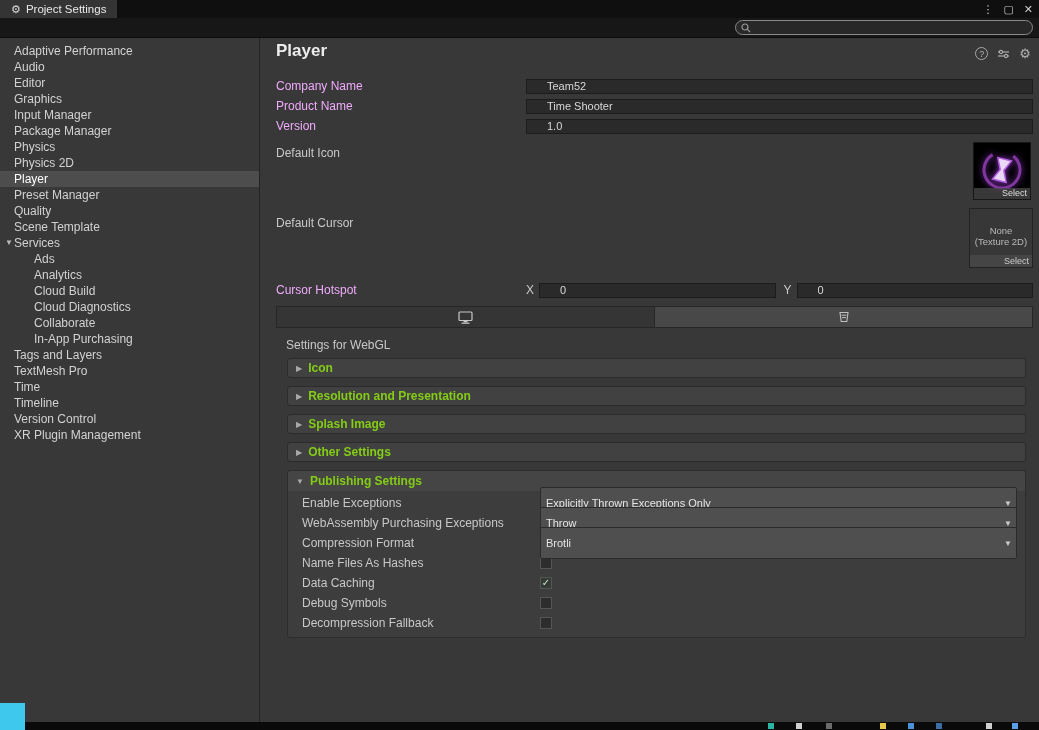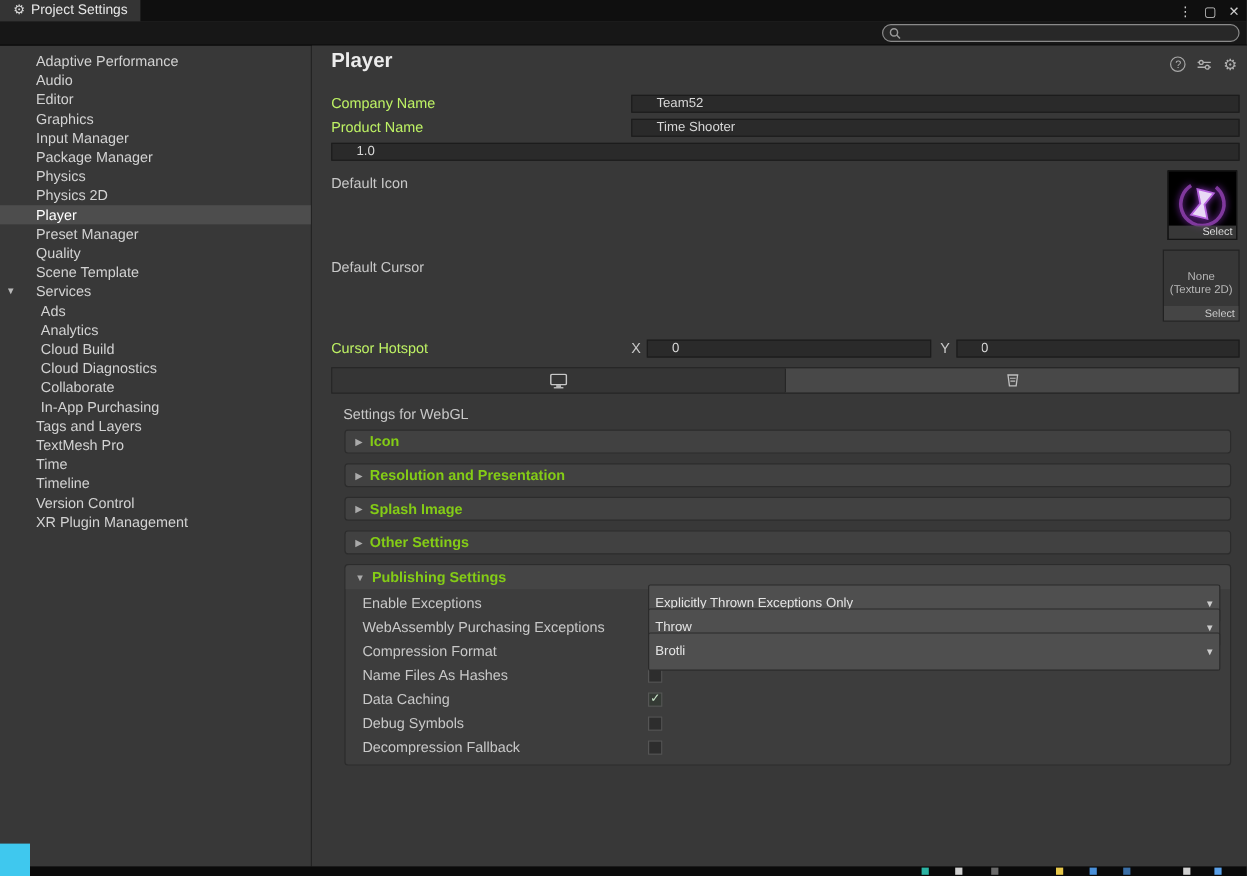--- a/index.html
+++ b/index.html
@@ -17,33 +17,33 @@
 
   
   .toolbar { height:20px; background:#171717; position:relative; border-bottom:1px solid #0c0c0c; }
   .searchbox { position:absolute; right:6px; top:2px; width:298px; height:15px; background:#282828;
     border:1px solid #8a8a8a; border-radius:8px; display:flex; align-items:center; padding-left:5px; gap:3px; }
   .search-input { flex:1; background:transparent; border:none; outline:none; color:#ddd; font-size:11px; height:12px; padding:0; font-family:"Liberation Sans",sans-serif; }
 
   
   .content { display:flex; height:684px; }
   .sidebar { width:260px; background:#383838; border-right:1px solid #232323; padding-top:5px; flex-shrink:0; }
-  .side-item { height:16px; line-height:16px; font-size:12px; color:#d2d2d2; padding-left:30px; position:relative; white-space:nowrap; cursor:default; }
+  .side-item { height:16px; line-height:16px; font-size:12px; color:#d2d2d2; padding-left:14px; position:relative; white-space:nowrap; cursor:default; }
   .side-item.lvl1 { padding-left:34px; }
   .side-item.selected { background:#4d4d4d; color:#fff; }
   .side-item .tri { position:absolute; left:5px; top:0; font-size:8px; color:#b8b8b8; line-height:16px; }
 
   .main { flex:1; position:relative; background:#383838; }
   .page-title { position:absolute; left:16px; top:3px; font-size:17px; font-weight:bold; color:#ececec; }
   .hdr-icons { position:absolute; right:8px; top:9px; display:flex; gap:9px; align-items:center; }
   .help-badge { width:13px; height:13px; border:1px solid #a8a8a8; border-radius:50%; color:#b4b4b4; font-size:9px; display:flex; align-items:center; justify-content:center; }
   .gear-glyph { color:#b0b0b0; font-size:13px; line-height:13px; }
 
   .frow { position:absolute; left:16px; right:6px; height:20px; display:flex; align-items:center; }
-  .flabel { width:250px; font-size:12px; color:#bef264; flex-shrink:0; }
+  .flabel { width:250px; font-size:12px; color:#f0abfc; flex-shrink:0; }
   .tf { flex:1; height:15px; background:#2a2a2a; border:1px solid #1c1c1c; color:#d8d8d8; font-size:11px; padding:0 20px; font-family:"Liberation Sans",sans-serif; }
   .static-label { position:absolute; left:16px; font-size:12px; color:#c8c8c8; }
 
   .icon-thumb { position:absolute; right:8px; top:104px; width:58px; height:58px; background:#000; border:1px solid #161616; }
   .thumb-select { position:absolute; left:0; right:0; bottom:0; height:11px; background:rgba(72,72,72,.78); color:#ddd; font-size:9px; text-align:right; padding-right:3px; line-height:11px; }
 
   .cursor-box { position:absolute; right:6px; top:170px; width:64px; height:60px; background:#373737; border:1px solid #222; }
   .cursor-none { margin-top:16px; text-align:center; font-size:9.5px; color:#b8b8b8; line-height:11px; }
   .cursor-select { position:absolute; left:0; right:0; bottom:0; height:12px; background:#454545; color:#ccc; font-size:9px; text-align:right; padding-right:3px; line-height:12px; }
 
@@ -149,20 +149,21 @@
 
     <div class="frow" style="top:38px;">
       <span class="flabel">Company Name</span>
       <input class="tf" value="Team52" style="">
     </div>
     <div class="frow" style="top:58px;">
       <span class="flabel">Product Name</span>
       <input class="tf" value="Time Shooter" style="">
     </div>
     <div class="frow" style="top:78px;">
+      <span class="flabel">Version</span>
       <input class="tf" value="1.0" style="">
     </div>
 
     <div class="static-label" style="top:108px;">Default Icon</div>
     <div class="icon-thumb">
       <svg width="56" height="56" viewBox="0 0 56 56" style="filter:drop-shadow(0 0 3px #9032c8);">
         <circle cx="28" cy="27" r="18" fill="none" stroke="#8e3fae" stroke-width="3" opacity="0.85" transform="rotate(-18 28 27)" stroke-dasharray="80 22"></circle>
         <path d="M21 16h14l-5.2 11 5.2 11H21l5.2-11z" fill="#e9d9f6" stroke="#b564dd" stroke-width="1.5" transform="rotate(14 28 27)"></path>
       </svg>
       <div class="thumb-select">Select</div>

